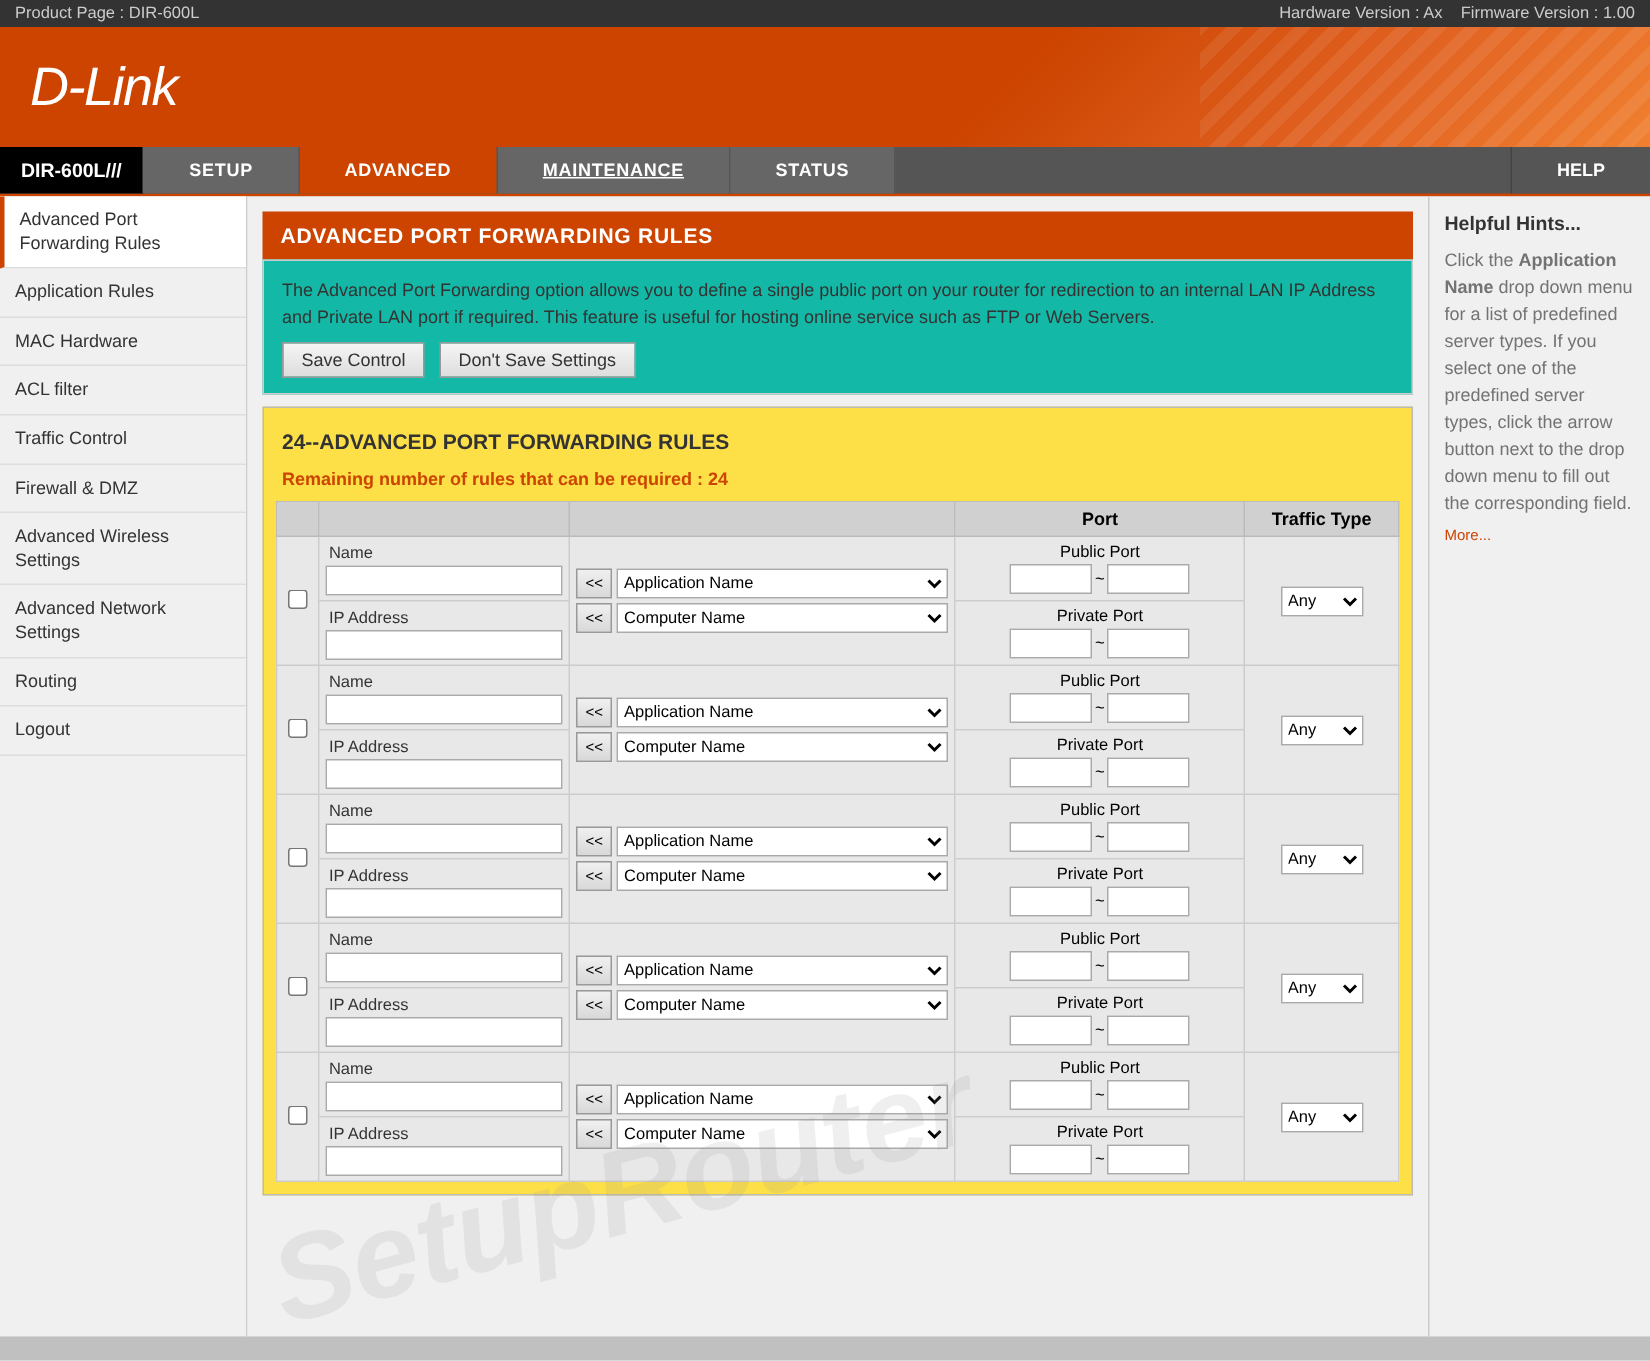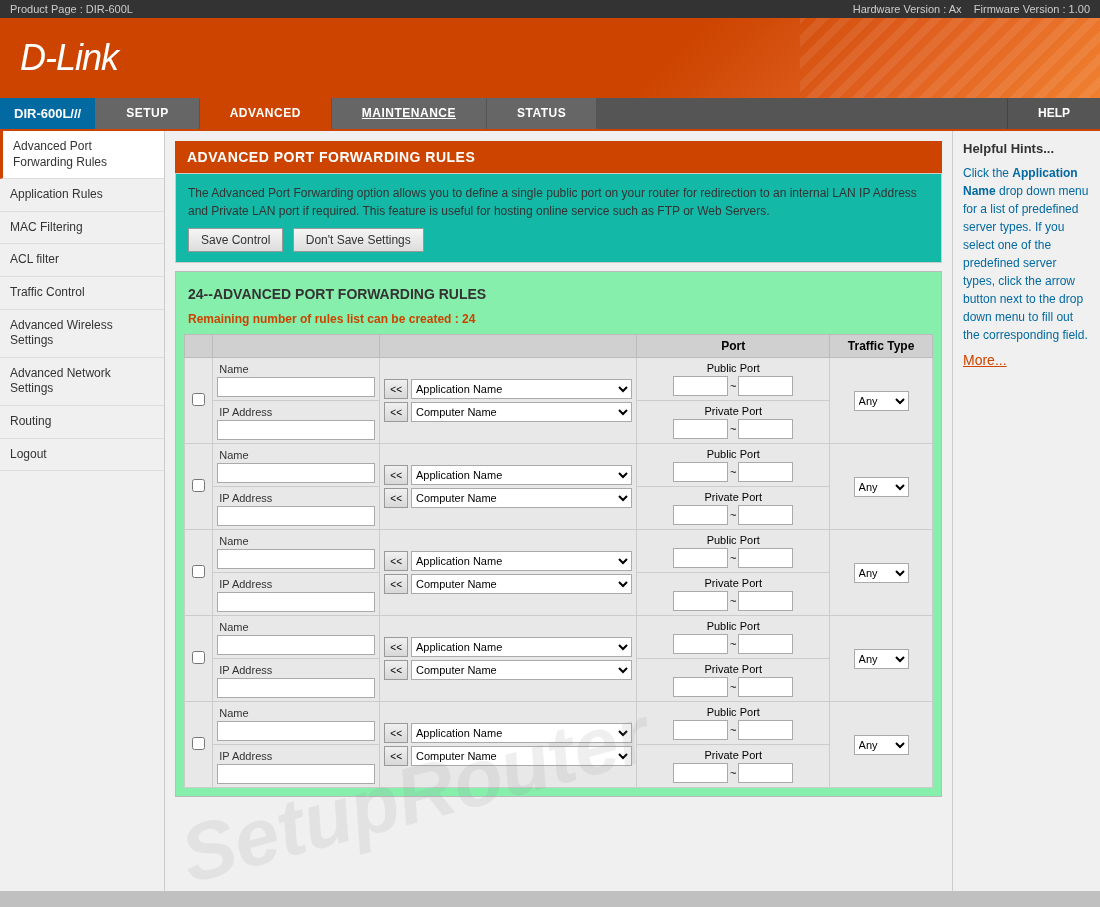--- a/index.html
+++ b/index.html
@@ -48,21 +48,21 @@
       letter-spacing: -1px;
     }
 
     
     .nav-tabs {
       display: flex;
       background: #555;
       border-bottom: 2px solid #cc4400;
     }
     .nav-tab-brand {
-      background: #0369a1;
+      background: #000000;
       color: white;
       padding: 8px 14px;
       font-weight: bold;
       font-size: 13px;
       display: flex;
       align-items: center;
       border-right: 1px solid #666;
     }
     .nav-tab {
       padding: 8px 30px;
@@ -149,21 +149,21 @@
       cursor: pointer;
       border: 1px solid #999;
       background: linear-gradient(to bottom, #f5f5f5, #ddd);
       color: #333;
       margin-right: 6px;
       margin-top: 8px;
     }
 
     
     .rules-section {
-      background: #86efac;
+      background: #fde047;
       border: 1px solid #bbb;
       padding: 8px;
       margin-top: 8px;
     }
     .rules-title {
       font-size: 14px;
       font-weight: bold;
       color: #333;
       padding: 6px 4px;
       margin-bottom: 4px;
@@ -274,32 +274,31 @@
       flex-shrink: 0;
       font-size: 12px;
     }
     .help-title {
       font-weight: bold;
       color: #333;
       margin-bottom: 8px;
       font-size: 13px;
     }
     .help-text {
-      color: #0369a1;
+      color: #737373;
       line-height: 1.5;
       font-size: 12px;
     }
     .help-text strong { font-weight: bold; }
     .help-more {
       color: #cc4400;
       cursor: pointer;
-      font-size: 14px;
+      font-size: 10px;
       margin-top: 8px;
       display: block;
-      text-decoration: underline;
     }
   </style>
 </head>
 <body>
 
 <div class="top-bar">
   <span>Product Page : DIR-600L</span>
   <span>
     <span>Hardware Version : Ax</span>&nbsp;&nbsp;&nbsp;
     <span>Firmware Version : 1.00</span>
@@ -334,27 +333,30 @@
 <div class="main-layout">
 
   <div class="sidebar">
     <div class="sidebar-item active">
       <span>Advanced Port Forwarding Rules</span>
     </div>
     <div class="sidebar-item">
       <span>Application Rules</span>
     </div>
     <div class="sidebar-item">
-      <span>MAC Filtering</span>
+      <span>MAC Hardware</span>
     </div>
     <div class="sidebar-item">
       <span>ACL filter</span>
     </div>
     <div class="sidebar-item">
       <span>Traffic Control</span>
+    </div>
+    <div class="sidebar-item">
+      <span>Firewall &amp; DMZ</span>
     </div>
     <div class="sidebar-item">
       <span>Advanced Wireless Settings</span>
     </div>
     <div class="sidebar-item">
       <span>Advanced Network Settings</span>
     </div>
     <div class="sidebar-item">
       <span>Routing</span>
     </div>
@@ -375,21 +377,21 @@
       <p>The Advanced Port Forwarding option allows you to define a single public port on your router for redirection to an internal LAN IP Address and Private LAN port if required. This feature is useful for hosting online service such as FTP or Web Servers.</p>
       <div>
         <button class="btn">Save Control</button>
         <button class="btn">Don't Save Settings</button>
       </div>
     </div>
 
     <div class="rules-section">
       <div class="rules-title">24--ADVANCED PORT FORWARDING RULES</div>
       <div class="remaining-text">
-        <span>Remaining number of rules list can be created : </span><span style="color:#cc4400;font-weight:bold;">24</span>
+        <span>Remaining number of rules that can be required : </span><span style="color:#cc4400;font-weight:bold;">24</span>
       </div>
 
       <table class="rules-table">
         <thead>
           <tr>
             <th style="width:20px;"></th>
             <th style="width:130px;"></th>
             <th style="width:200px;"></th>
             <th style="width:150px;">Port</th>
             <th style="width:80px;">Traffic Type</th>

